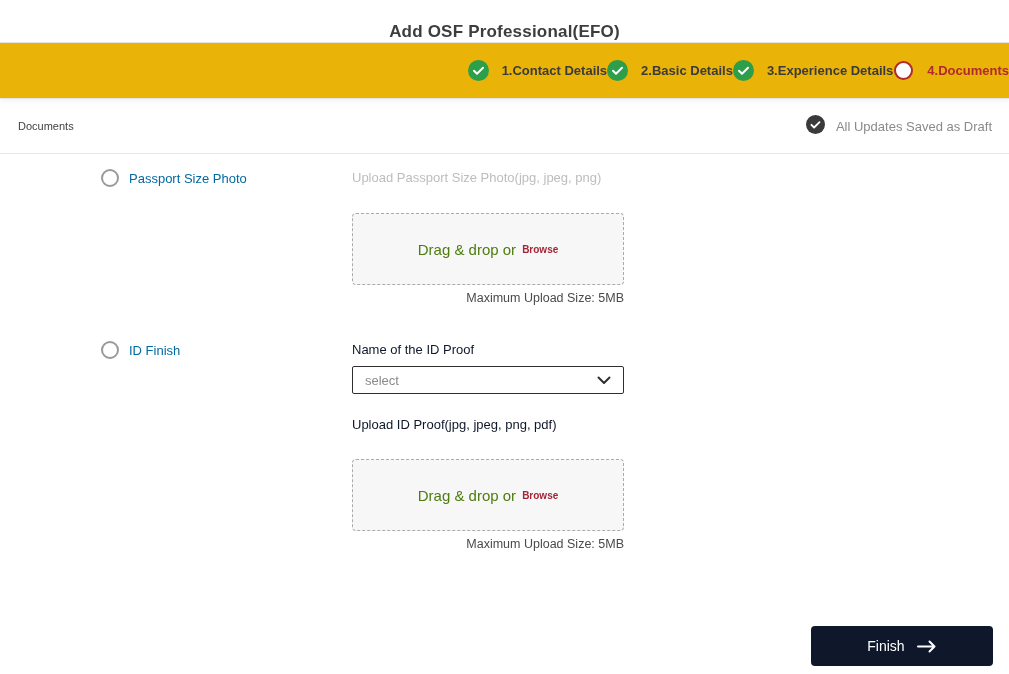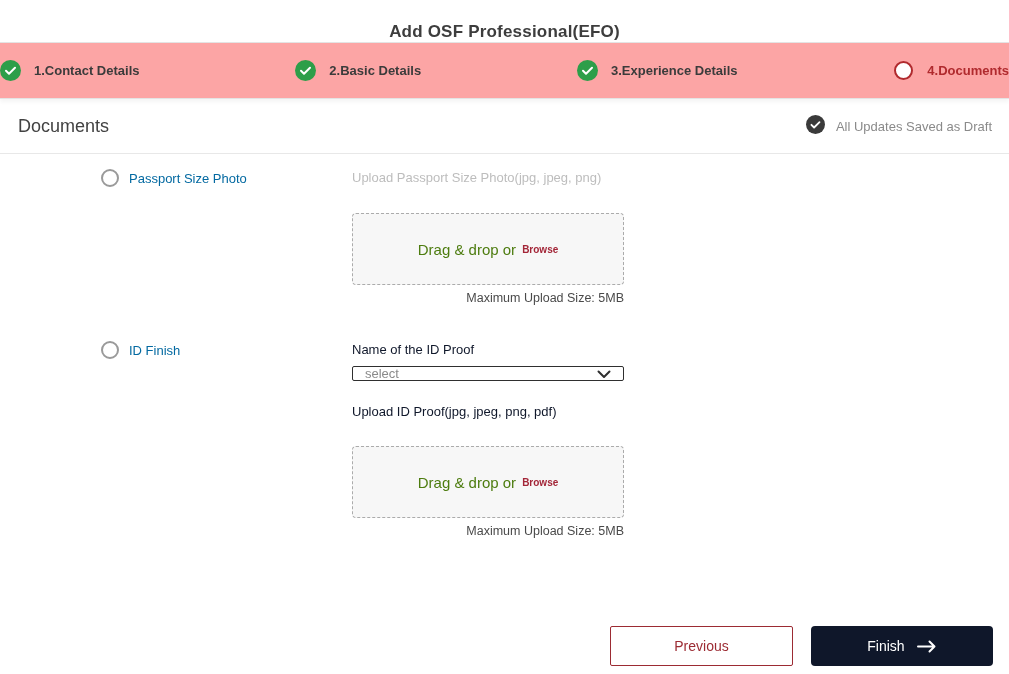--- a/index.html
+++ b/index.html
@@ -30,25 +30,24 @@
     font-weight: bold;
     color: #3d3d3d;
     letter-spacing: 0.2px;
   }
 
   
   .stepper {
     height: 56px;
     display: flex;
     align-items: center;
-    justify-content: space-between;
-    gap: 26px;
+    justify-content: flex-end;
     border-bottom: 1px solid #e4e4e4;
     box-shadow: 0 3px 4px rgba(0,0,0,0.045);
-    background: #fca5a5;
+    background: #eab308;
   }
   .step {
     display: flex;
     align-items: center;
     gap: 13px;
     cursor: pointer;
   }
   .step-icon {
     width: 21px;
     height: 21px;
@@ -73,21 +72,21 @@
   
   .section-bar {
     height: 55px;
     display: flex;
     align-items: center;
     justify-content: space-between;
     padding: 0 17px 0 18px;
     border-bottom: 1px solid #e8e8e8;
   }
   .section-title {
-    font-size: 18px;
+    font-size: 11px;
     color: #424242;
   }
   .draft-status {
     display: flex;
     align-items: center;
     gap: 11px;
   }
   .draft-status .draft-text {
     font-size: 13px;
     color: #8a8a8a;
@@ -142,21 +141,21 @@
   .dz-browse { font-size: 10px; font-weight: bold; color: #a32638; cursor: pointer; }
   .max-size {
     margin-top: 6px;
     font-size: 12.5px;
     color: #4a4a4a;
     text-align: right;
   }
   .select-box {
     margin-top: 7px;
     width: 272px;
-    height: 15px;
+    height: 28px;
     border: 1px solid #2f2f2f;
     border-radius: 2px;
     background: #fff;
     display: flex;
     align-items: center;
     justify-content: space-between;
     padding: 0 12px;
     cursor: pointer;
   }
   .select-value { font-size: 13px; color: #8a8a8a; }
@@ -291,21 +290,20 @@
           <span class="dz-text">Drag &amp; drop or</span>
           <span class="dz-browse">Browse</span>
         </div>
         <div class="max-size">Maximum Upload Size: 5MB</div>
       </div>
     </div>
 
   </main>
 
   <footer class="footer-actions">
-    <button class="btn btn-previous">Previous</button>
     <button class="btn btn-finish">
       <span>Finish</span>
       <span style="display:inline-flex;">
         <svg width="20" height="13" viewBox="0 0 20 13">
             <path d="M1 6.5h16.5M12.5 1.5l5 5-5 5" stroke="#fff" stroke-width="2" fill="none" stroke-linecap="round" stroke-linejoin="round"></path>
           </svg>
       </span>
     </button>
   </footer>
 

